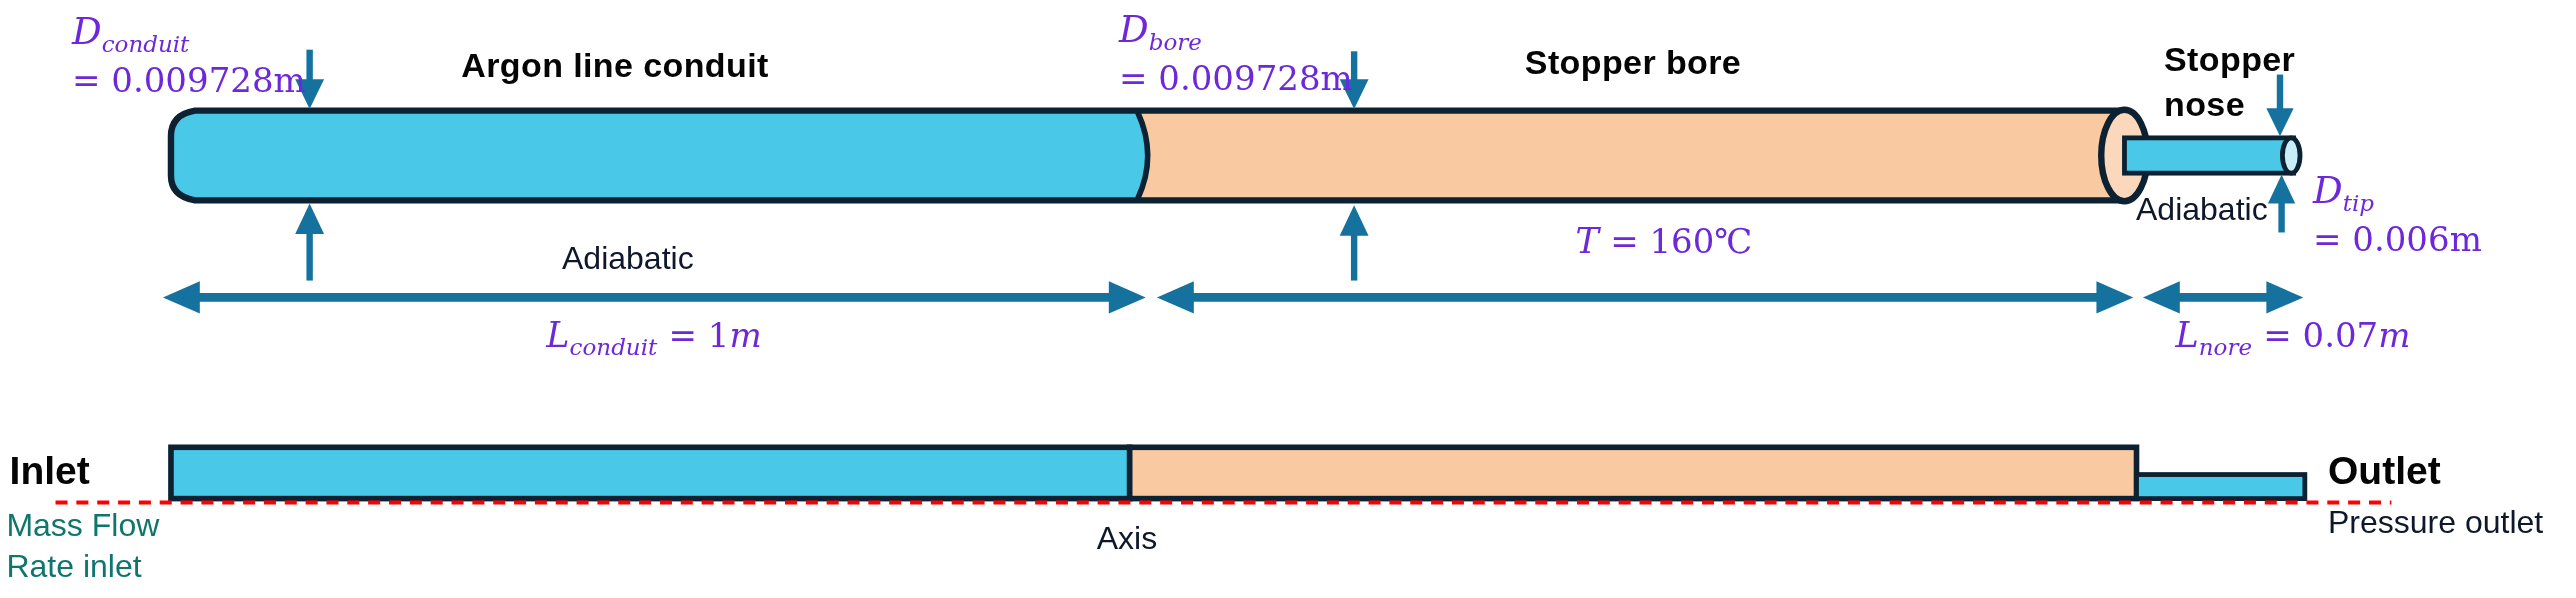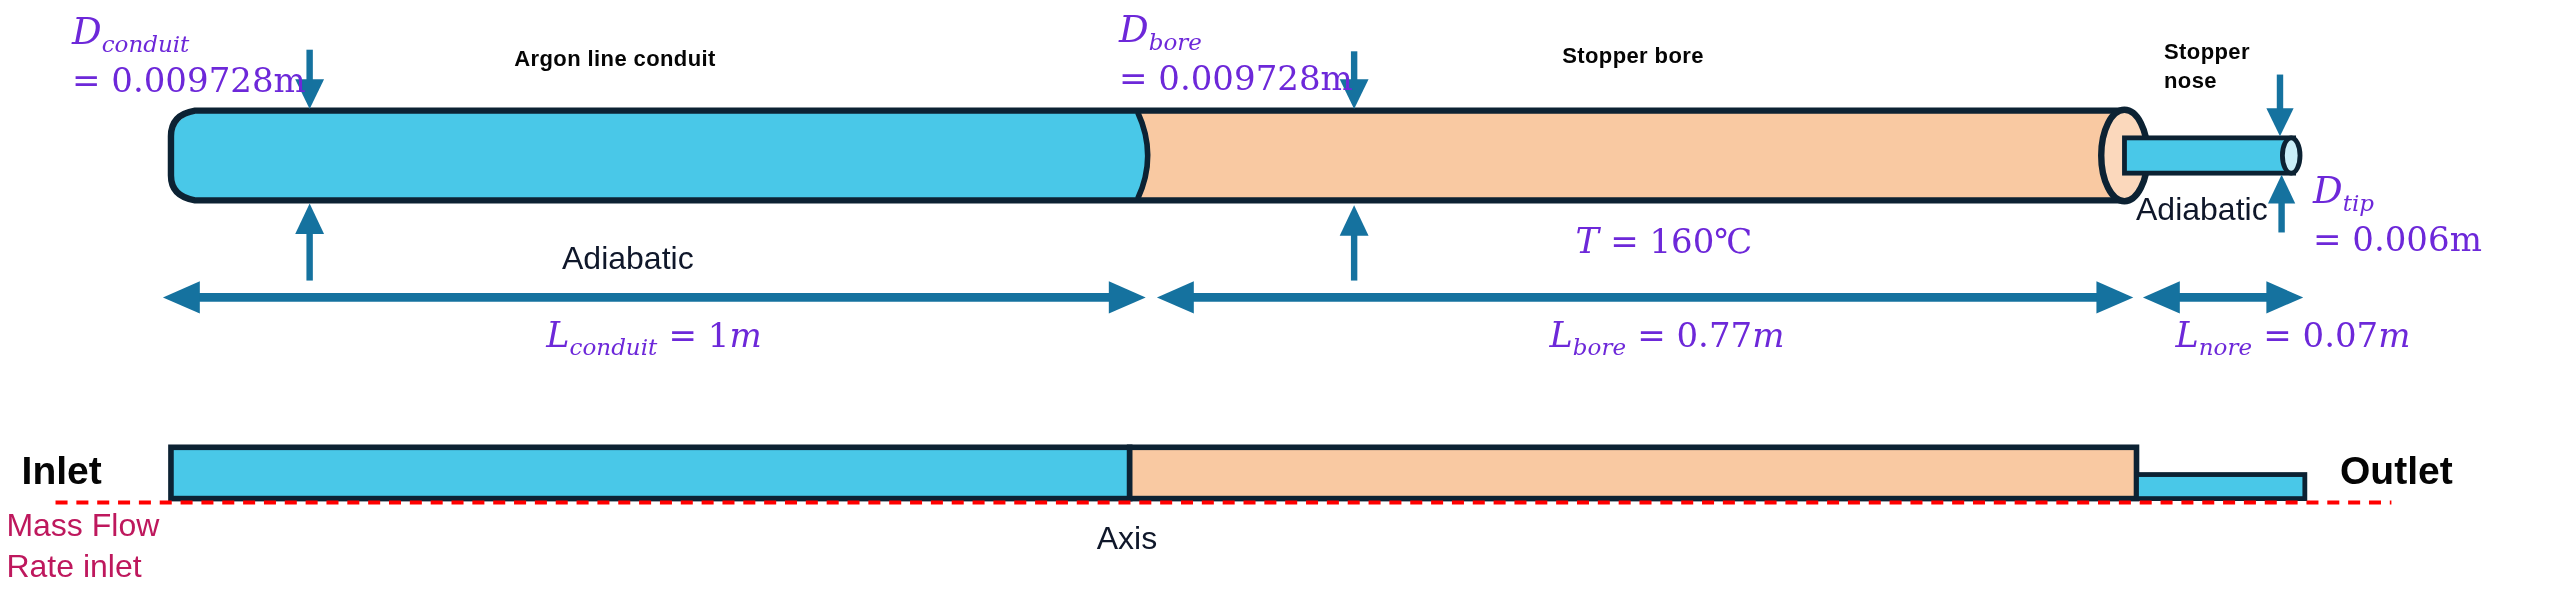--- a/index.html
+++ b/index.html
@@ -1,24 +1,24 @@
 <!DOCTYPE html>
 <html style="font-size:13px"><head>
 <meta charset="utf-8">
 <style>
   html,body{margin:0;padding:0;background:#ffffff;}
   #stage{position:relative;width:2576px;height:598px;background:#ffffff;overflow:hidden;
          font-family:"Liberation Sans",sans-serif;color:#161616;}
   #diagram-svg{position:absolute;left:0;top:0;}
   .lbl{position:absolute;white-space:nowrap;}
   .center{transform:translateX(-50%);text-align:center;}
-  .heading{font-weight:bold;font-size:22px;color:#050505;letter-spacing:0.4px;}
+  .heading{font-weight:bold;font-size:34px;color:#050505;letter-spacing:0.4px;}
   .plain{font-size:32px;color:#0f172a;}
-  .big{font-weight:bold;font-size:39px;color:#050505;margin-left:12px;}
-  .sub-lbl{font-size:32px;color:#be185d;white-space:normal;line-height:1.28;}
+  .big{font-weight:bold;font-size:39px;color:#050505;}
+  .sub-lbl{font-size:32px;color:#0f766e;white-space:normal;line-height:1.28;}
   .math-lbl{position:absolute;font-family:"DejaVu Serif",serif;color:#6d28d9;}
   .mline{line-height:1.0;}
   .msym{font-style:italic;font-size:37px;}
   .msub{font-style:italic;font-size:23px;vertical-align:-8px;letter-spacing:0;}
   .mval{font-style:normal;font-size:34px;}
   .munit{font-style:italic;}
   .val-line{margin-top:7px;}
   .eqgap{margin-left:11.2px;}
 </style>
 </head>
@@ -115,29 +115,27 @@
 
   <div class="math-lbl" style="left:2313px;top:172px">
     <div class="mline"><span class="msym">D</span><span class="msub">tip</span></div>
     <div class="mline mval val-line">= 0.006m</div>
   </div>
 
   <div class="math-lbl center" style="left:654px;top:315px">
     <span class="msym" style="font-size:35px">L</span><span class="msub">conduit</span><span class="mval eqgap">= 1</span><span class="mval munit">m</span>
   </div>
 
-  <div class="math-lbl center" style="left:1667px;top:315px">
-    <span class="msym" style="font-size:35px">L</span><span class="msub">bore</span><span class="mval eqgap">= 0.77</span><span class="mval munit">m</span>
-  </div>
 
   <div class="math-lbl center" style="left:2293px;top:315px">
     <span class="msym" style="font-size:35px">L</span><span class="msub">nore</span><span class="mval eqgap">= 0.07</span><span class="mval munit">m</span>
   </div>
 
   <div class="lbl big" style="left:9.6px;top:449px">Inlet</div>
   <div class="lbl sub-lbl" style="left:6.4px;top:505px;width:197px">Mass Flow Rate inlet</div>
 
   <div class="lbl plain center" style="left:1127px;top:520px">Axis</div>
 
   <div class="lbl big" style="left:2328px;top:449px">Outlet</div>
+  <div class="lbl plain" style="left:2328px;top:504px">Pressure outlet</div>
 
 </div>
 
 
 </body></html>

